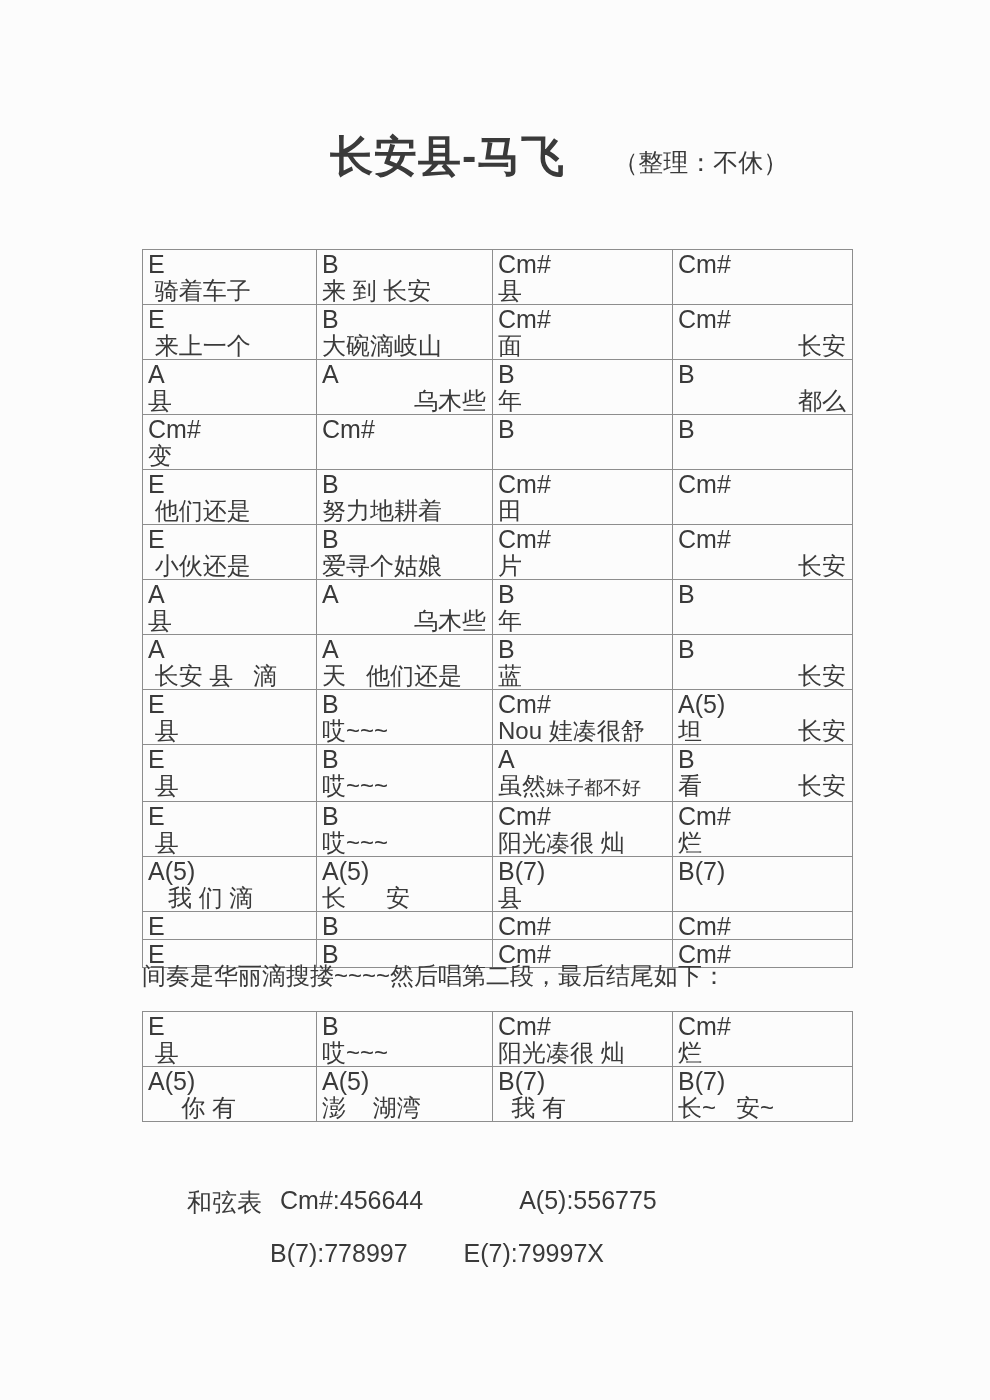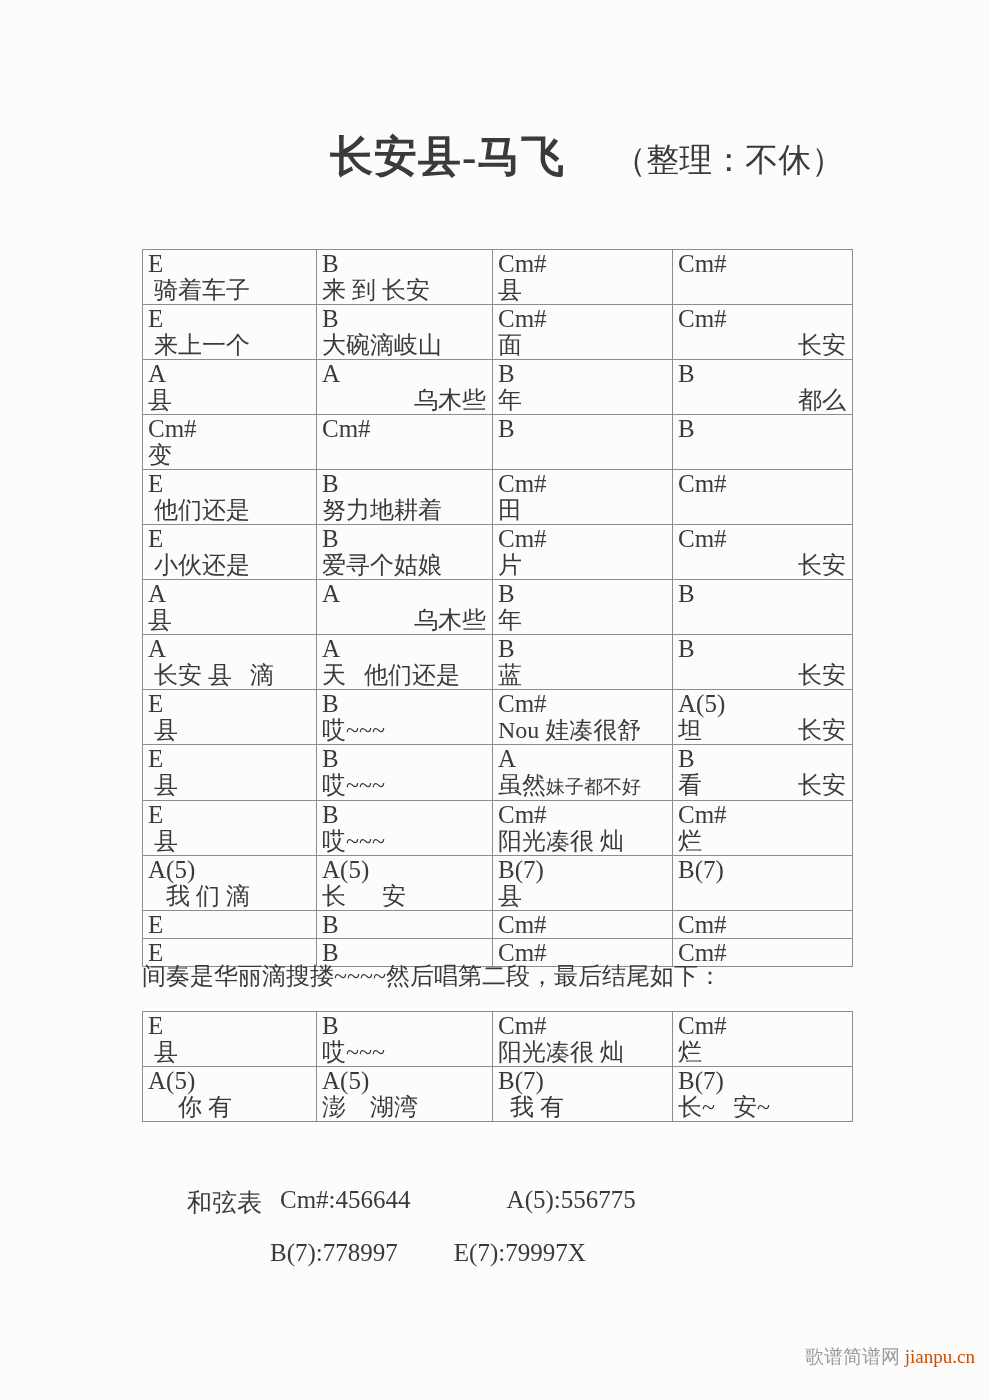--- a/index.html
+++ b/index.html
@@ -1,24 +1,24 @@
 <!DOCTYPE html>
 <html><head>
 <meta charset="utf-8">
 <style>
   html,body { margin:0; padding:0; background:#ffffff; }
   .page {
     position:relative; width:990px; height:1400px;
     background:#fcfcfc; color:#3a3a3a;
-    font-family:Liberation Serif, serif;
+    font-family:Liberation Sans, sans-serif;
     overflow:hidden;
   }
   .title-row { position:absolute; left:330px; top:128px; display:flex; align-items:baseline; gap:48px; white-space:pre; }
   .title { font-size:43px; font-weight:700; letter-spacing:1px; }
-  .annot { font-size:33px; }
+  .annot { font-size:25px; }
 
   .note { position:absolute; font-size:24px; white-space:pre; }
   #intro-note { left:148px; top:206px; }
   #interlude-note { left:142px; top:960px; }
 
   table.chords { position:absolute; left:142px; border-collapse:collapse; table-layout:fixed; }
   #table-main { top:249px; }
   #table-ending { top:1011px; }
   .chords td { border:1px solid #8d8d8d; vertical-align:top; padding:1px 0 0 5px; }
   .chords tr { height:54px; }
@@ -356,17 +356,14 @@
   <div class="chord-ref" id="chord-ref-1">
     <span>和弦表</span>
     <span class="gap1">Cm#:456644</span>
     <span class="gap2">A(5):556775</span>
   </div>
   <div class="chord-ref" id="chord-ref-2">
     <span>B(7):778997</span>
     <span class="gap2">E(7):79997X</span>
   </div>
 
-  <div class="watermark">
-    <span class="wm-site">歌谱简谱网 </span><span class="wm-url">jianpu.cn</span>
-  </div>
 
 </div>
 
 </body></html>

